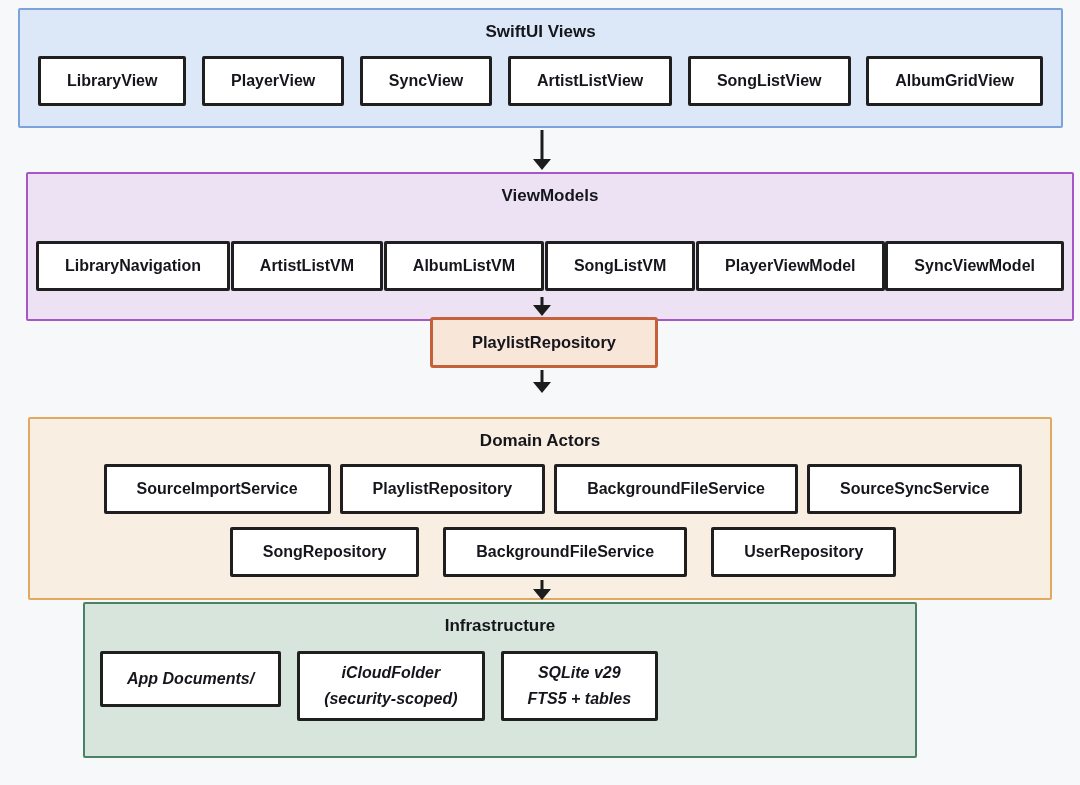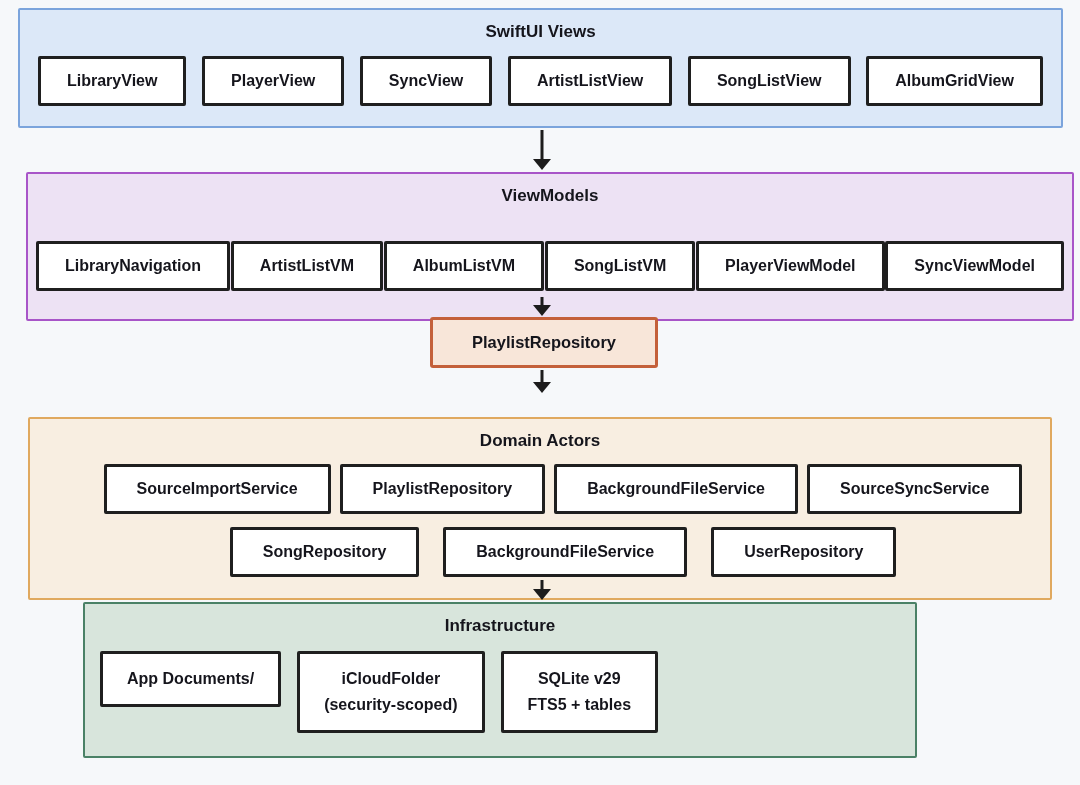--- a/index.html
+++ b/index.html
@@ -43,21 +43,21 @@
   .node{
     background:var(--node-fill);
     border:3px solid var(--node-border);
     border-radius:2px;
     display:flex;align-items:center;justify-content:center;
     font-weight:700;font-size:16px;
     height:50px;padding:0 26px;
     white-space:pre-line;text-align:center;line-height:26px;
   }
   .domain .node{padding:0 30px;}
-  .infra .node{height:auto;min-height:56px;padding:12px 24px;}
+  .infra .node{height:auto;min-height:56px;padding:6px 24px;font-style:italic;}
 
   .dep-node{
     position:absolute;left:430px;top:317px;width:228px;height:51px;
     background:var(--dependency-fill);
     border:3px solid var(--dependency-border);
     border-radius:3px;
     display:flex;align-items:center;justify-content:center;
     font-weight:700;font-size:16.5px;
   }
 

